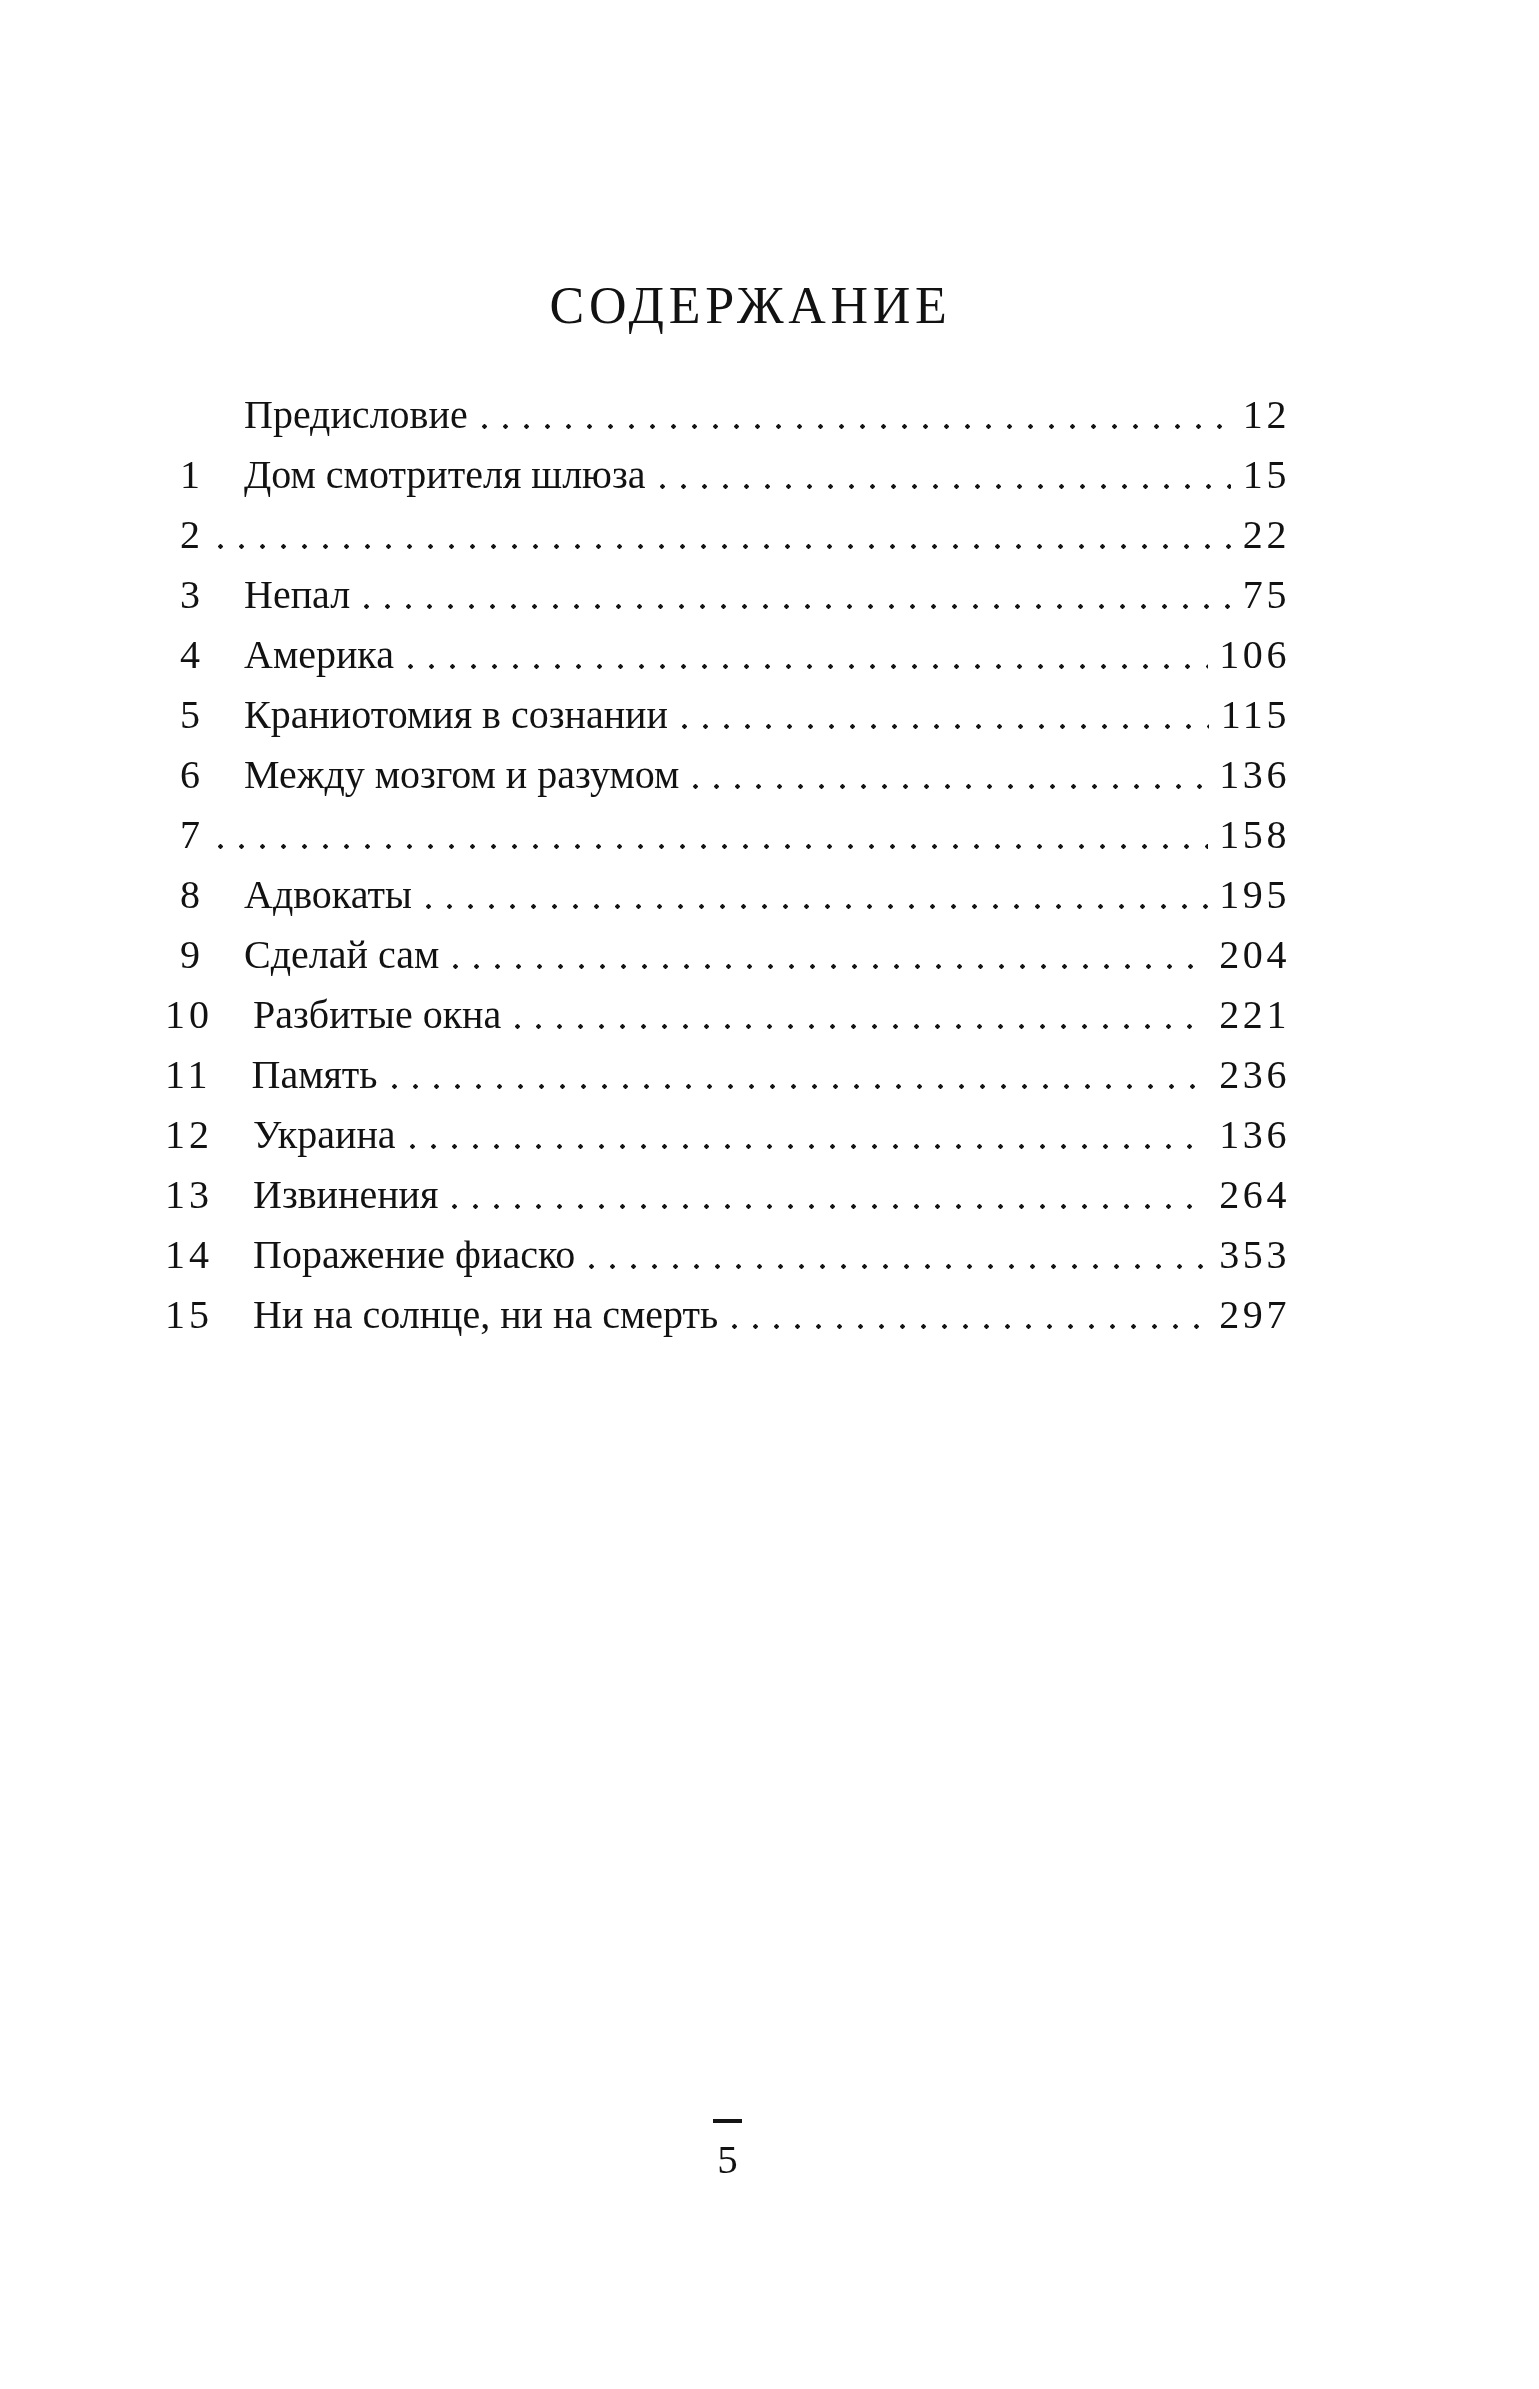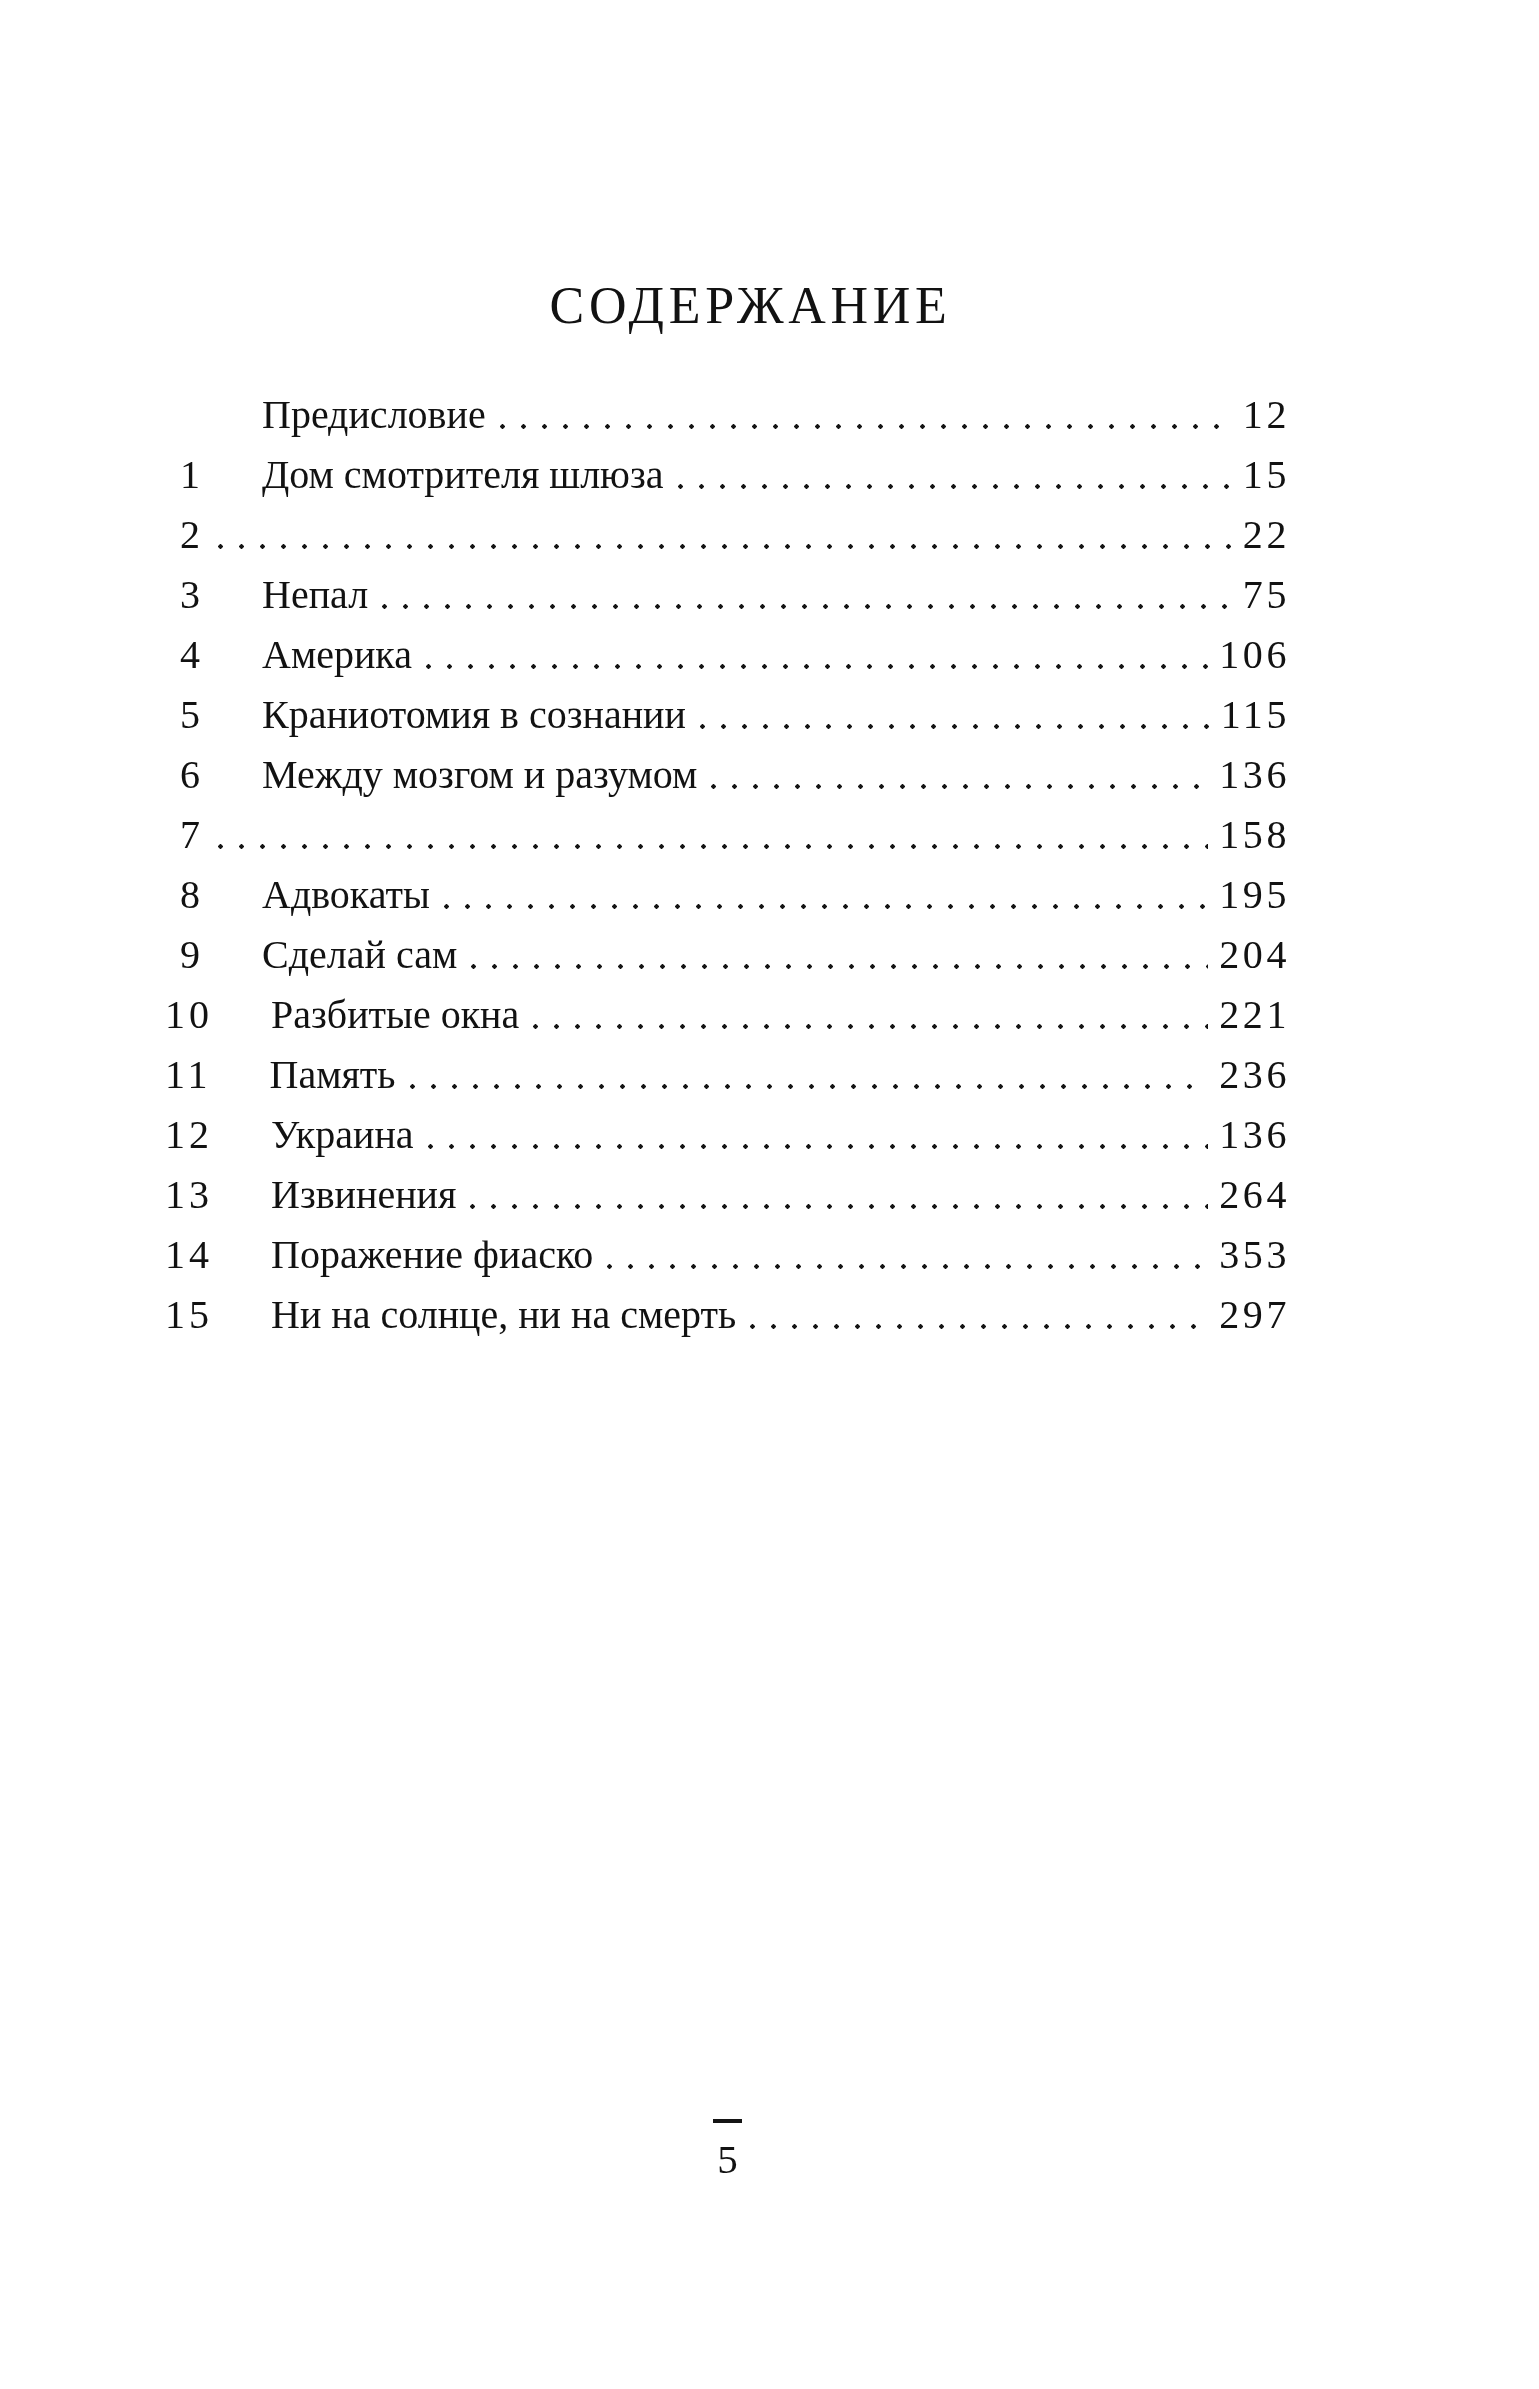--- a/index.html
+++ b/index.html
@@ -43,21 +43,21 @@
     font-size: 40px;
     white-space: nowrap;
   }
   .toc-num {
     flex: 0 0 39px;
     text-align: right;
     letter-spacing: 0.10em;
   }
   .toc-entry-title {
     flex: 0 0 auto;
-    margin-left: 58px;
+    margin-left: 40px;
     text-align: right;
   }
   .toc-leader {
     flex: 1 1 25px;
     align-self: stretch;
     margin: 0 11.4px 0 14px;
     background-image: radial-gradient(circle at 2.5px 2.5px, #141414 2px, rgba(0,0,0,0) 2.4px);
     background-size: 21px 5px;
     background-position: 0px 39px;
     background-repeat: repeat-x;

